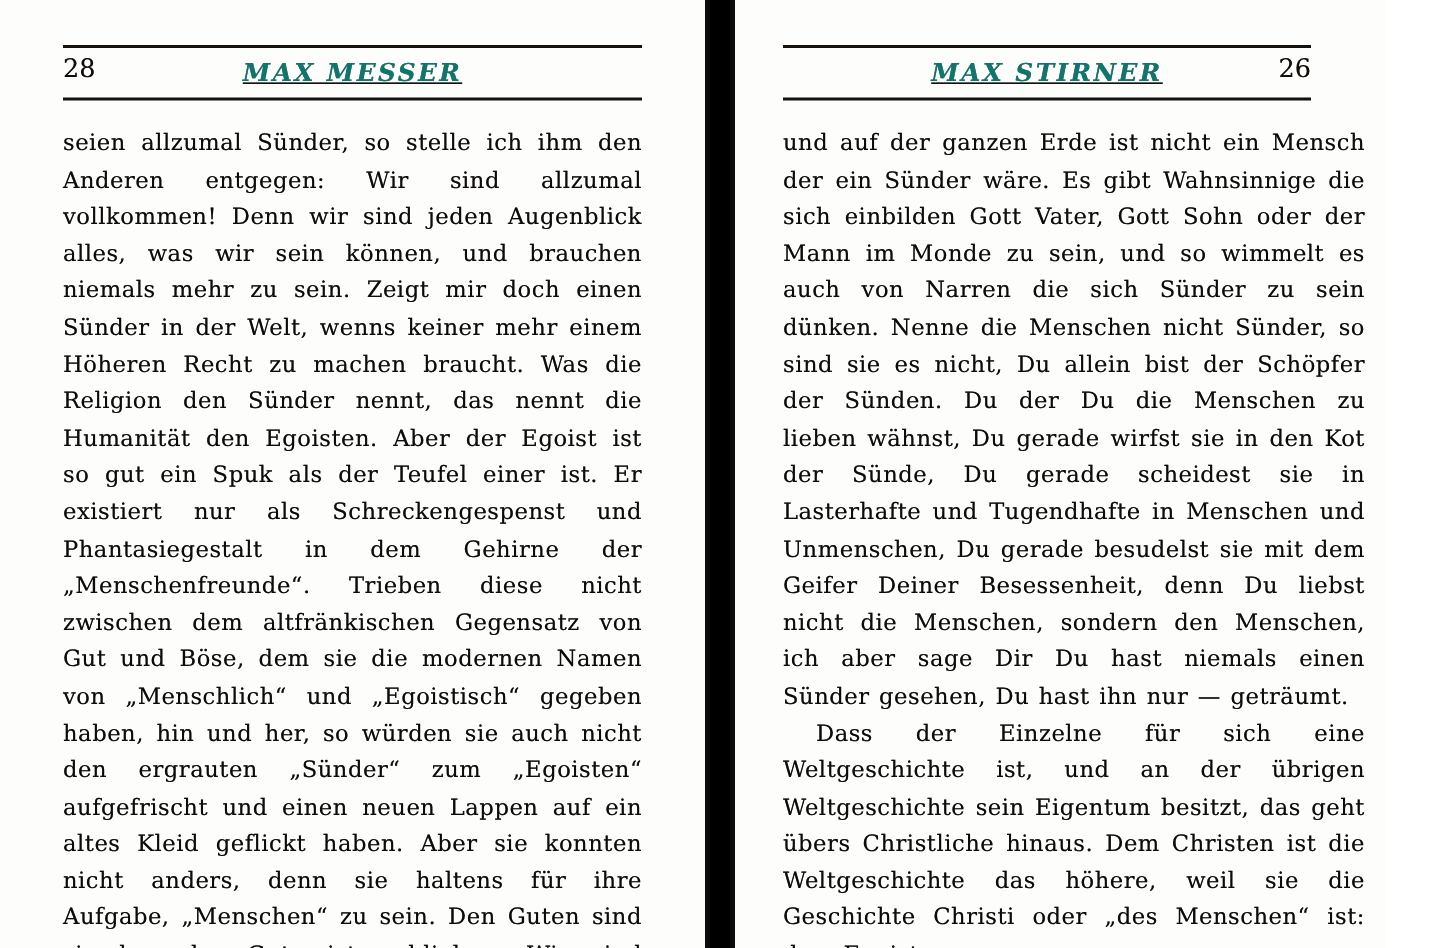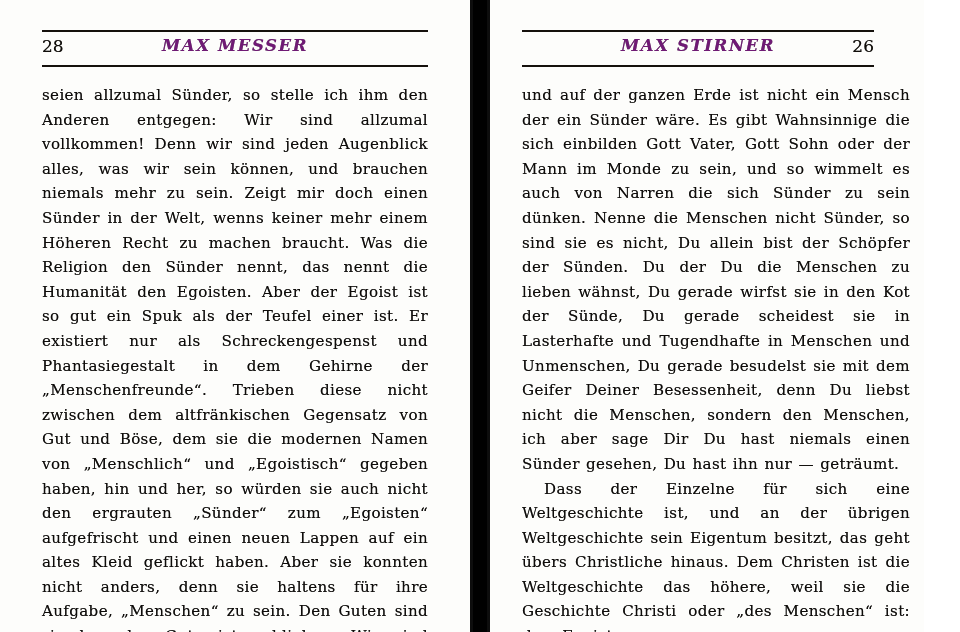--- a/index.html
+++ b/index.html
@@ -49,36 +49,37 @@
     position: absolute;
     top: 0;
     left: 3px;
     width: 14px;
     height: 632px;
     background: #000;
   }
   .running-head {
     position: relative;
     display: flex;
-    align-items: flex-start;
+    align-items: center;
     justify-content: center;
     border-top: 2.5px solid #15110c;
     border-bottom: 2.5px solid #15110c;
     padding: 4px 0 5px 0;
     height: 24px;
     box-sizing: content-box;
     margin-bottom: 16px;
+    text-decoration: underline;
   }
   .running-head .title {
     font-family: "DejaVu Serif", serif;
     font-style: italic;
     font-weight: 700;
     font-size: 16.5px;
     letter-spacing: 1.6px;
-    color: #701a75;
+    color: #0f766e;
     white-space: nowrap;
   }
   .folio {
     position: absolute;
     top: 4px;
     font-family: "DejaVu Serif", serif;
     font-size: 17px;
     color: #100d09;
   }
   .folio-left { left: 0; }

